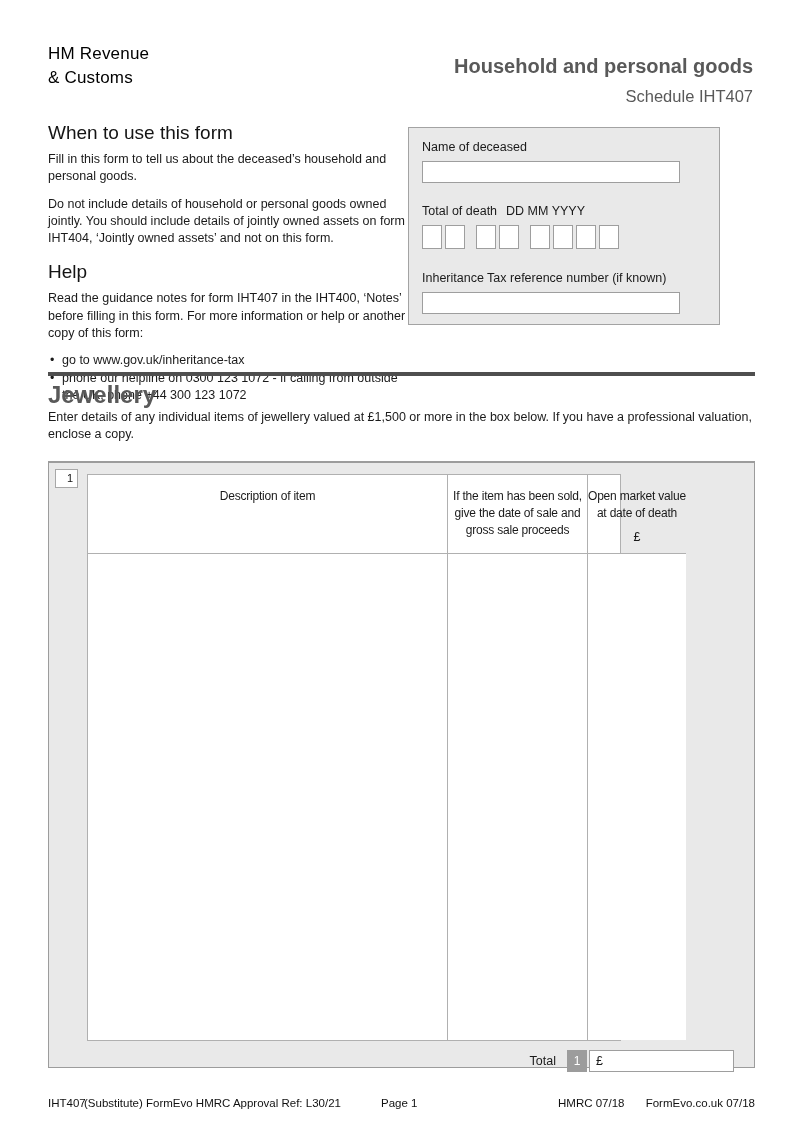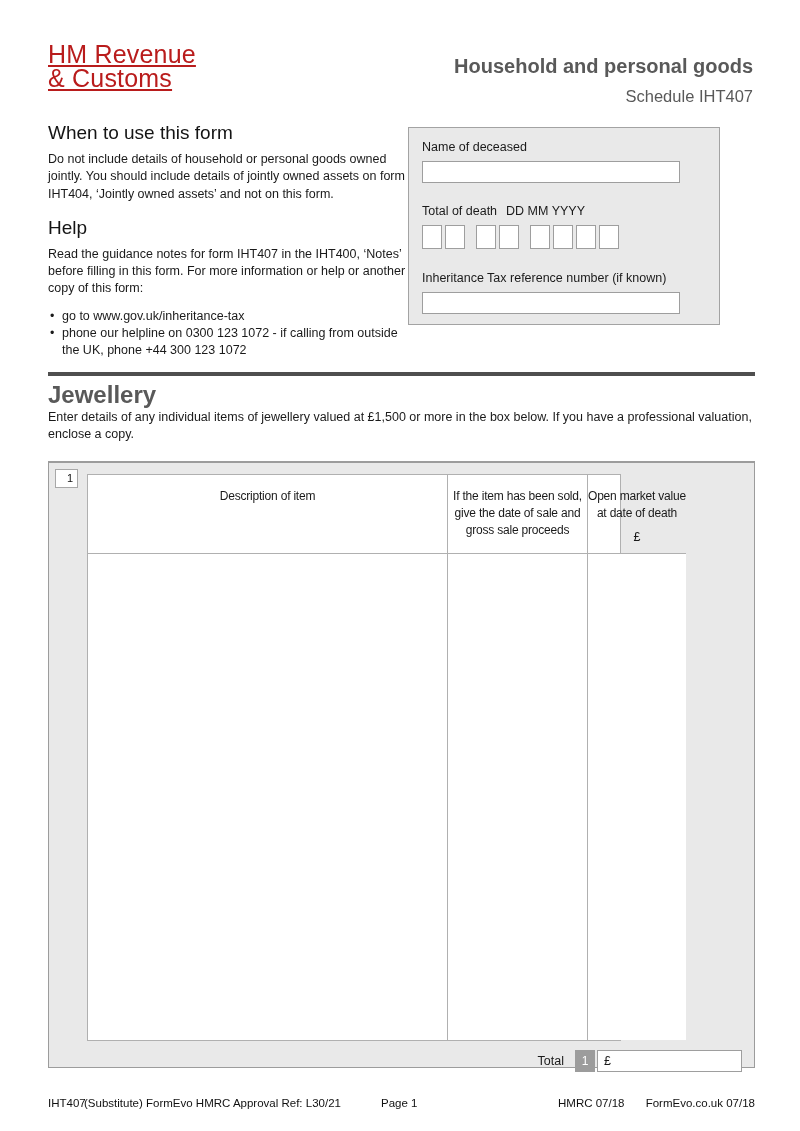--- a/index.html
+++ b/index.html
@@ -10,21 +10,21 @@
     height: 1131px;
     background: #ffffff;
     font-family: "Liberation Sans", sans-serif;
     color: #1a1a1a;
     overflow: hidden;
   }
 
   
   .logo {
     position: absolute; left: 48px; top: 42px;
-    font-size: 25px; line-height: 24px; color: #b91c1c; letter-spacing: 0.2px; text-decoration: underline;
+    font-size: 17px; line-height: 24px; color: #000000; letter-spacing: 0.2px;
   }
   .title-block { position: absolute; right: 47px; top: 53px; text-align: right; color: #595959; }
   .title-block .main-title { margin: 0; font-size: 20px; font-weight: bold; line-height: 26px; }
   .title-block .subtitle { font-size: 16.5px; margin-top: 8px; }
 
   
   .left-col { position: absolute; left: 48px; top: 121px; width: 358px; font-size: 12.5px; line-height: 17.3px; }
   .section-heading { font-size: 19px; font-weight: normal; color: #141414; margin: 0 0 7px 0; line-height: 23px; }
   .left-col p { margin: 0 0 10px 0; }
   .help-heading { margin-top: 13px; }
@@ -89,21 +89,21 @@
     font-size: 12px; line-height: 17px; text-align: center; padding-top: 13px;
     position: relative; letter-spacing: -0.2px; color: #1a1a1a;
     border-bottom: 1px solid #b0b0b0;
   }
   .th .nowrap { white-space: nowrap; }
   .cell-right { border-right: 1px solid #b0b0b0; }
   .currency-bottom { position: absolute; bottom: 7px; left: 0; right: 0; text-align: center; font-size: 12.5px; }
   .td { background: #ffffff; }
 
   
-  .total-row { position: absolute; right: 12px; top: 579px; display: flex; align-items: center; height: 37px; }
+  .total-row { position: absolute; right: 20px; top: 579px; display: flex; align-items: center; height: 37px; }
   .total-label { font-size: 12.5px; margin-right: 11px; color: #1a1a1a; }
   .total-badge {
     width: 20px; height: 22px; background: #9c9c9c; color: #ffffff;
     font-size: 12px; display: flex; align-items: center; justify-content: center;
     margin-right: 2px;
   }
   .total-input-wrap {
     width: 145px; height: 22px; background: #ffffff; border: 1px solid #9e9e9e;
     display: flex; align-items: center; padding-left: 6px;
   }
@@ -128,20 +128,21 @@
     <div>HM Revenue</div>
     <div>&amp; Customs</div>
   </div>
   <div class="title-block">
     <h1 class="main-title">Household and personal goods</h1>
     <div class="subtitle">Schedule IHT407</div>
   </div>
 
   <div class="left-col">
     <h2 class="section-heading">When to use this form</h2>
+    <p>Fill in this form to tell us about the deceased’s household and personal goods.</p>
     <p>Do not include details of household or personal goods owned jointly. You should include details of jointly owned assets on form IHT404, ‘Jointly owned assets’ and not on this form.</p>
     <h2 class="section-heading help-heading">Help</h2>
     <p>Read the guidance notes for form IHT407 in the IHT400, ‘Notes’ before filling in this form. For more information or help or another copy of this form:</p>
     <ul class="bullet-list">
       <li>go to www.gov.uk/inheritance-tax</li>
       <li>phone our helpline on 0300 123 1072 - if calling from outside the UK, phone +44 300 123 1072</li>
     </ul>
   </div>
 
   <div class="deceased-box">

